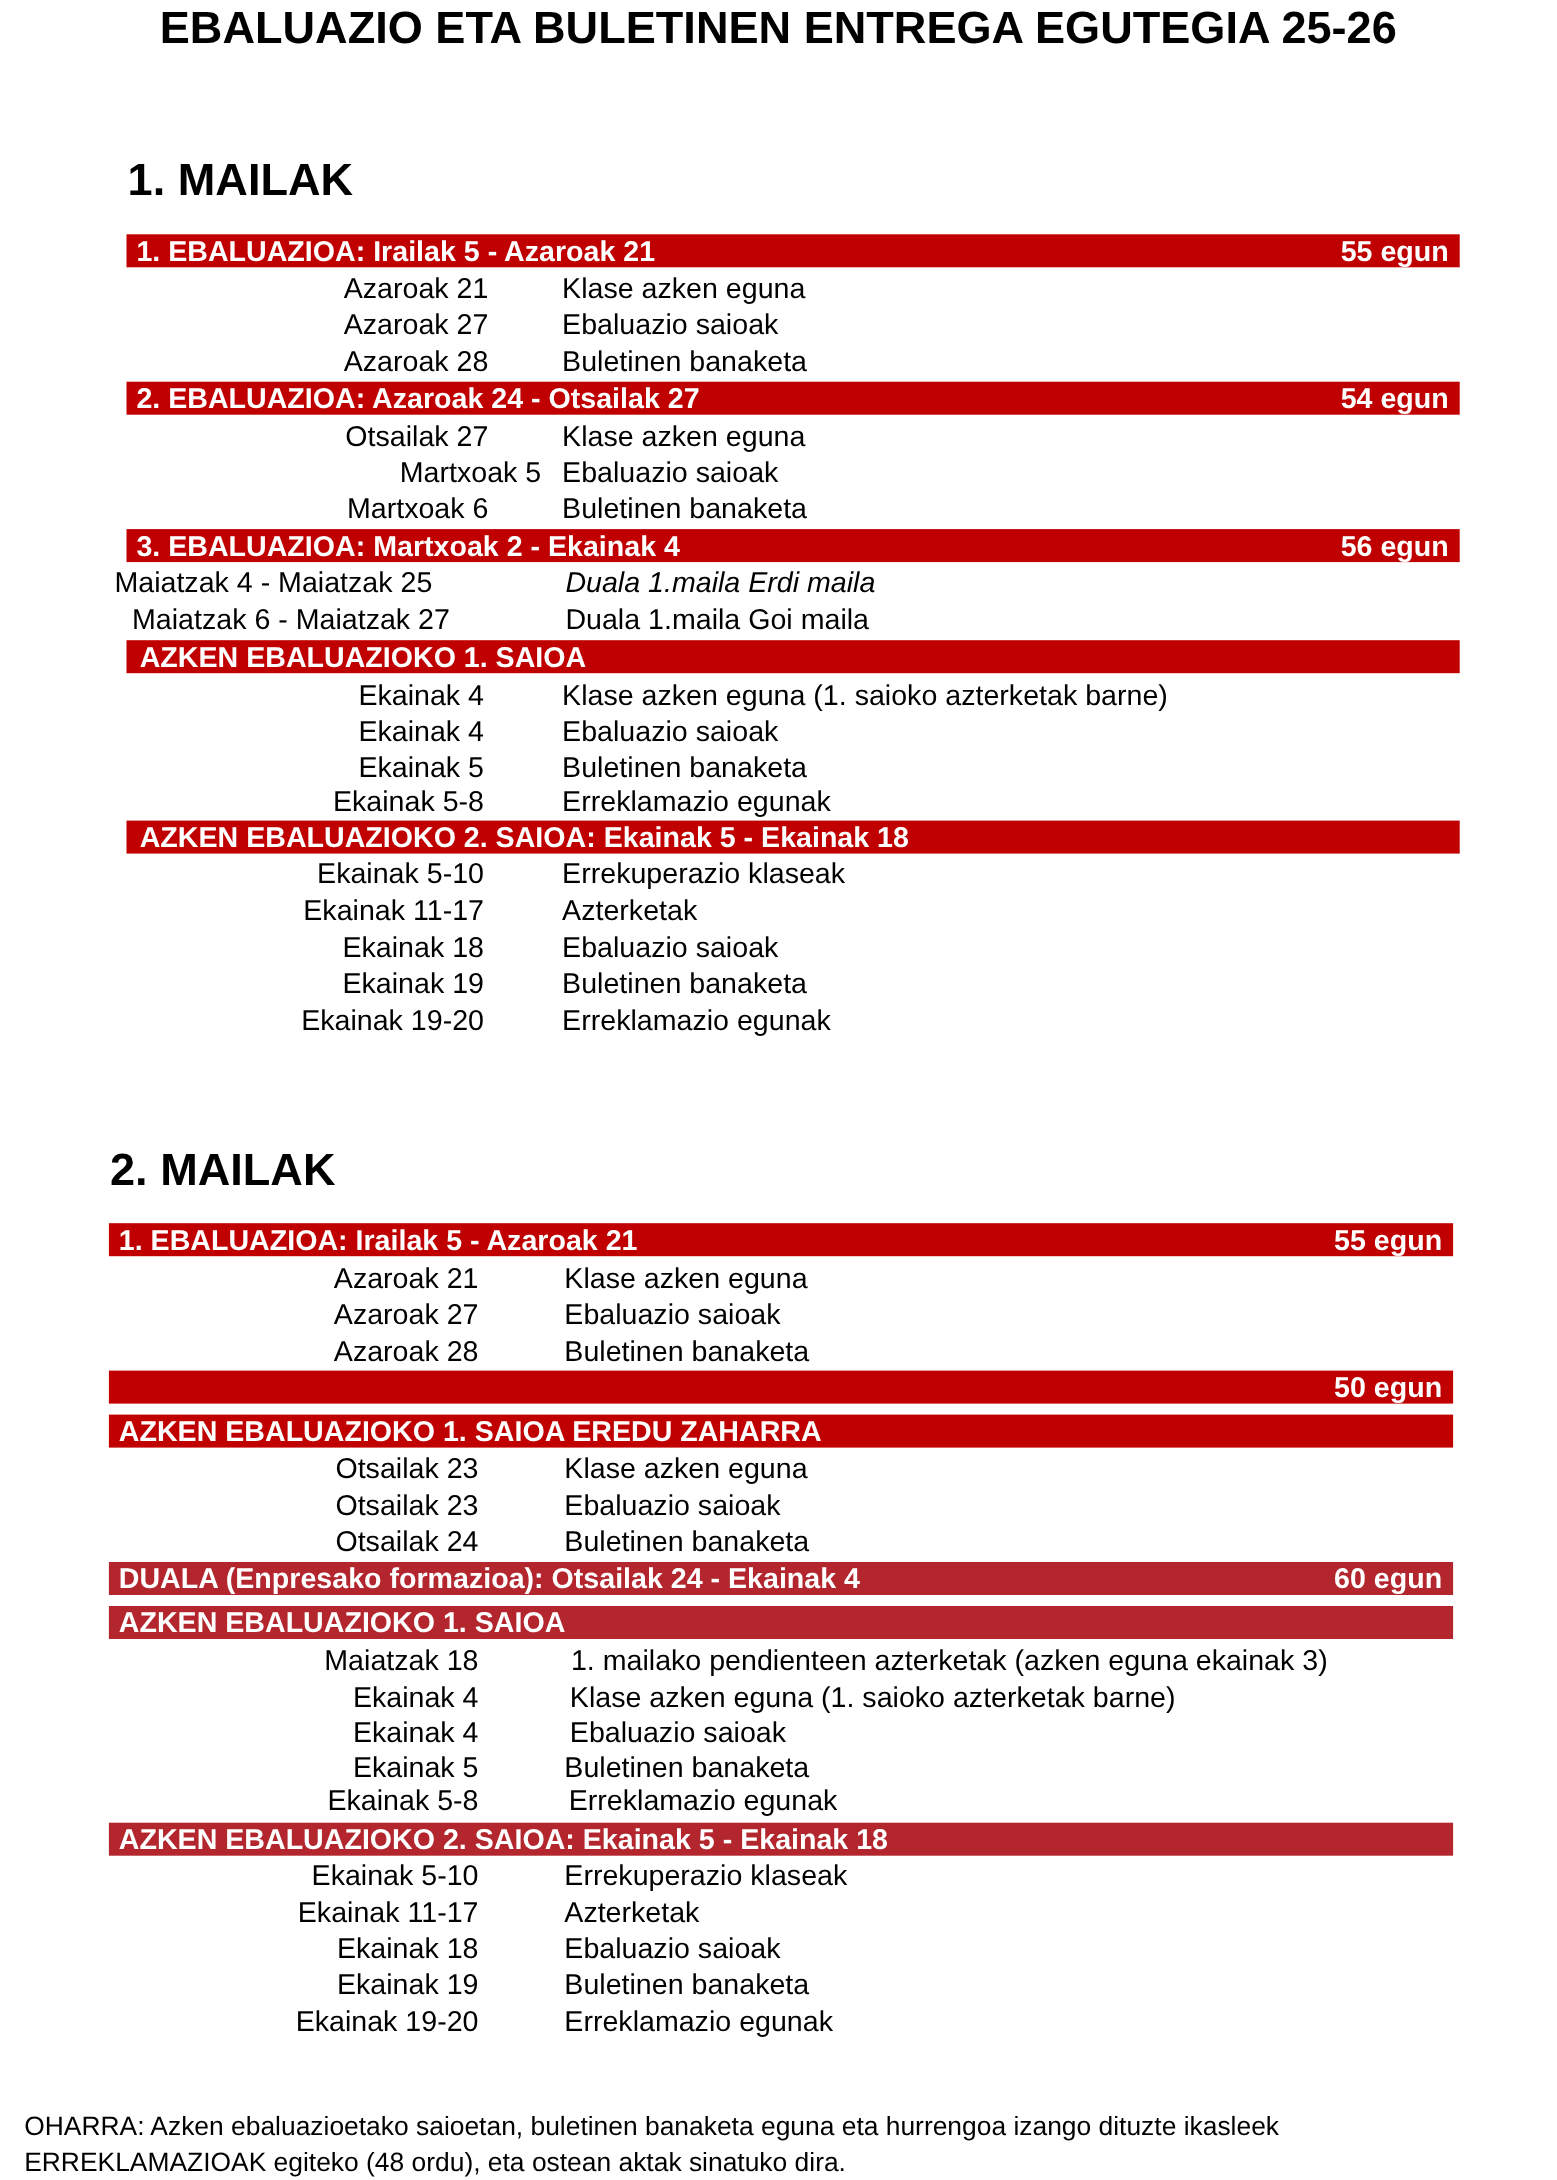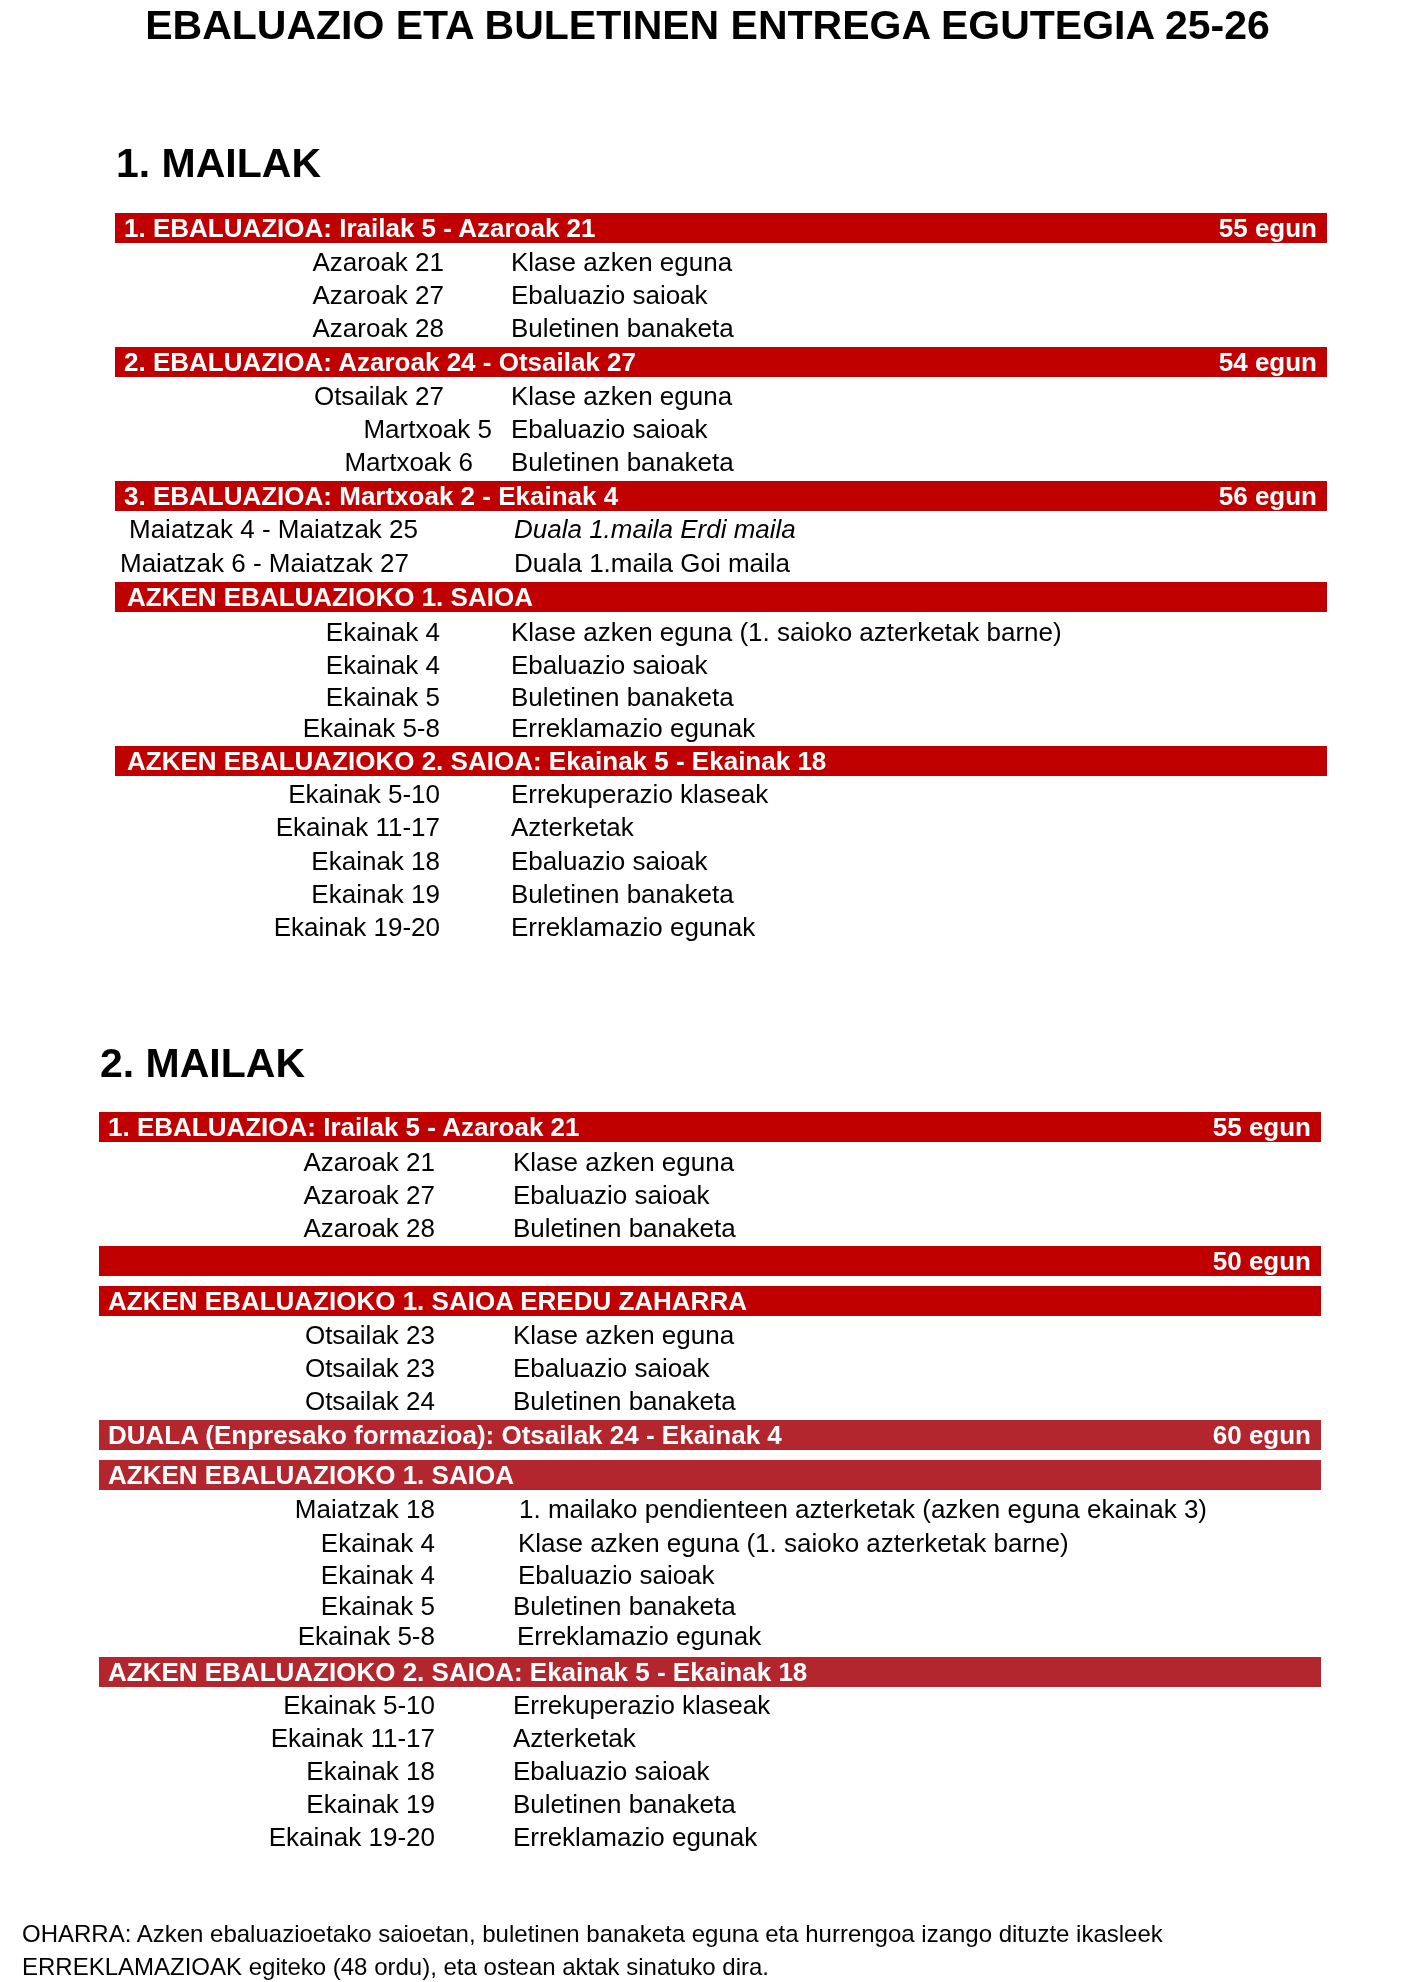--- a/index.html
+++ b/index.html
@@ -50,30 +50,30 @@
 </div>
 <div class="row" style="top:380px;">
   <span class="date" style="left:0; width:444px;">Otsailak 27</span>
   <span class="desc" style="left:511px;">Klase azken eguna</span>
 </div>
 <div class="row" style="top:413px;">
   <span class="date" style="left:0; width:444px;margin-left:48px;">Martxoak 5</span>
   <span class="desc" style="left:511px;">Ebaluazio saioak</span>
 </div>
 <div class="row" style="top:446px;">
-  <span class="date" style="left:0; width:444px;padding-left:29px;">Martxoak 6</span>
+  <span class="date" style="left:0; width:444px;">Martxoak 6</span>
   <span class="desc" style="left:511px;">Buletinen banaketa</span>
 </div>
 
 <div class="bar dark" style="left: 115px; top: 481px; width: 1212px; background: rgb(192, 0, 0);">
   <span class="bar-label">3. EBALUAZIOA: Martxoak 2 - Ekainak 4</span>
   <span class="bar-days">56 egun</span>
 </div>
 <div class="row left" style="top:513px;">
-  <span class="date" style="left:129px;">Maiatzak 4 - Maiatzak 25</span>
+  <span class="date" style="left:104px;">Maiatzak 4 - Maiatzak 25</span>
   <span class="desc" style="left:514px;font-style:italic;">Duala 1.maila Erdi maila</span>
 </div>
 <div class="row left" style="top:547px;">
   <span class="date" style="left:120px;">Maiatzak 6 - Maiatzak 27</span>
   <span class="desc" style="left:514px;text-align:right;">Duala 1.maila Goi maila</span>
 </div>
 
 <div class="bar dark" style="left: 115px; top: 582px; width: 1212px; background: rgb(192, 0, 0);">
   <span class="bar-label" style="left:12px;">AZKEN EBALUAZIOKO 1. SAIOA</span>
 </div>

